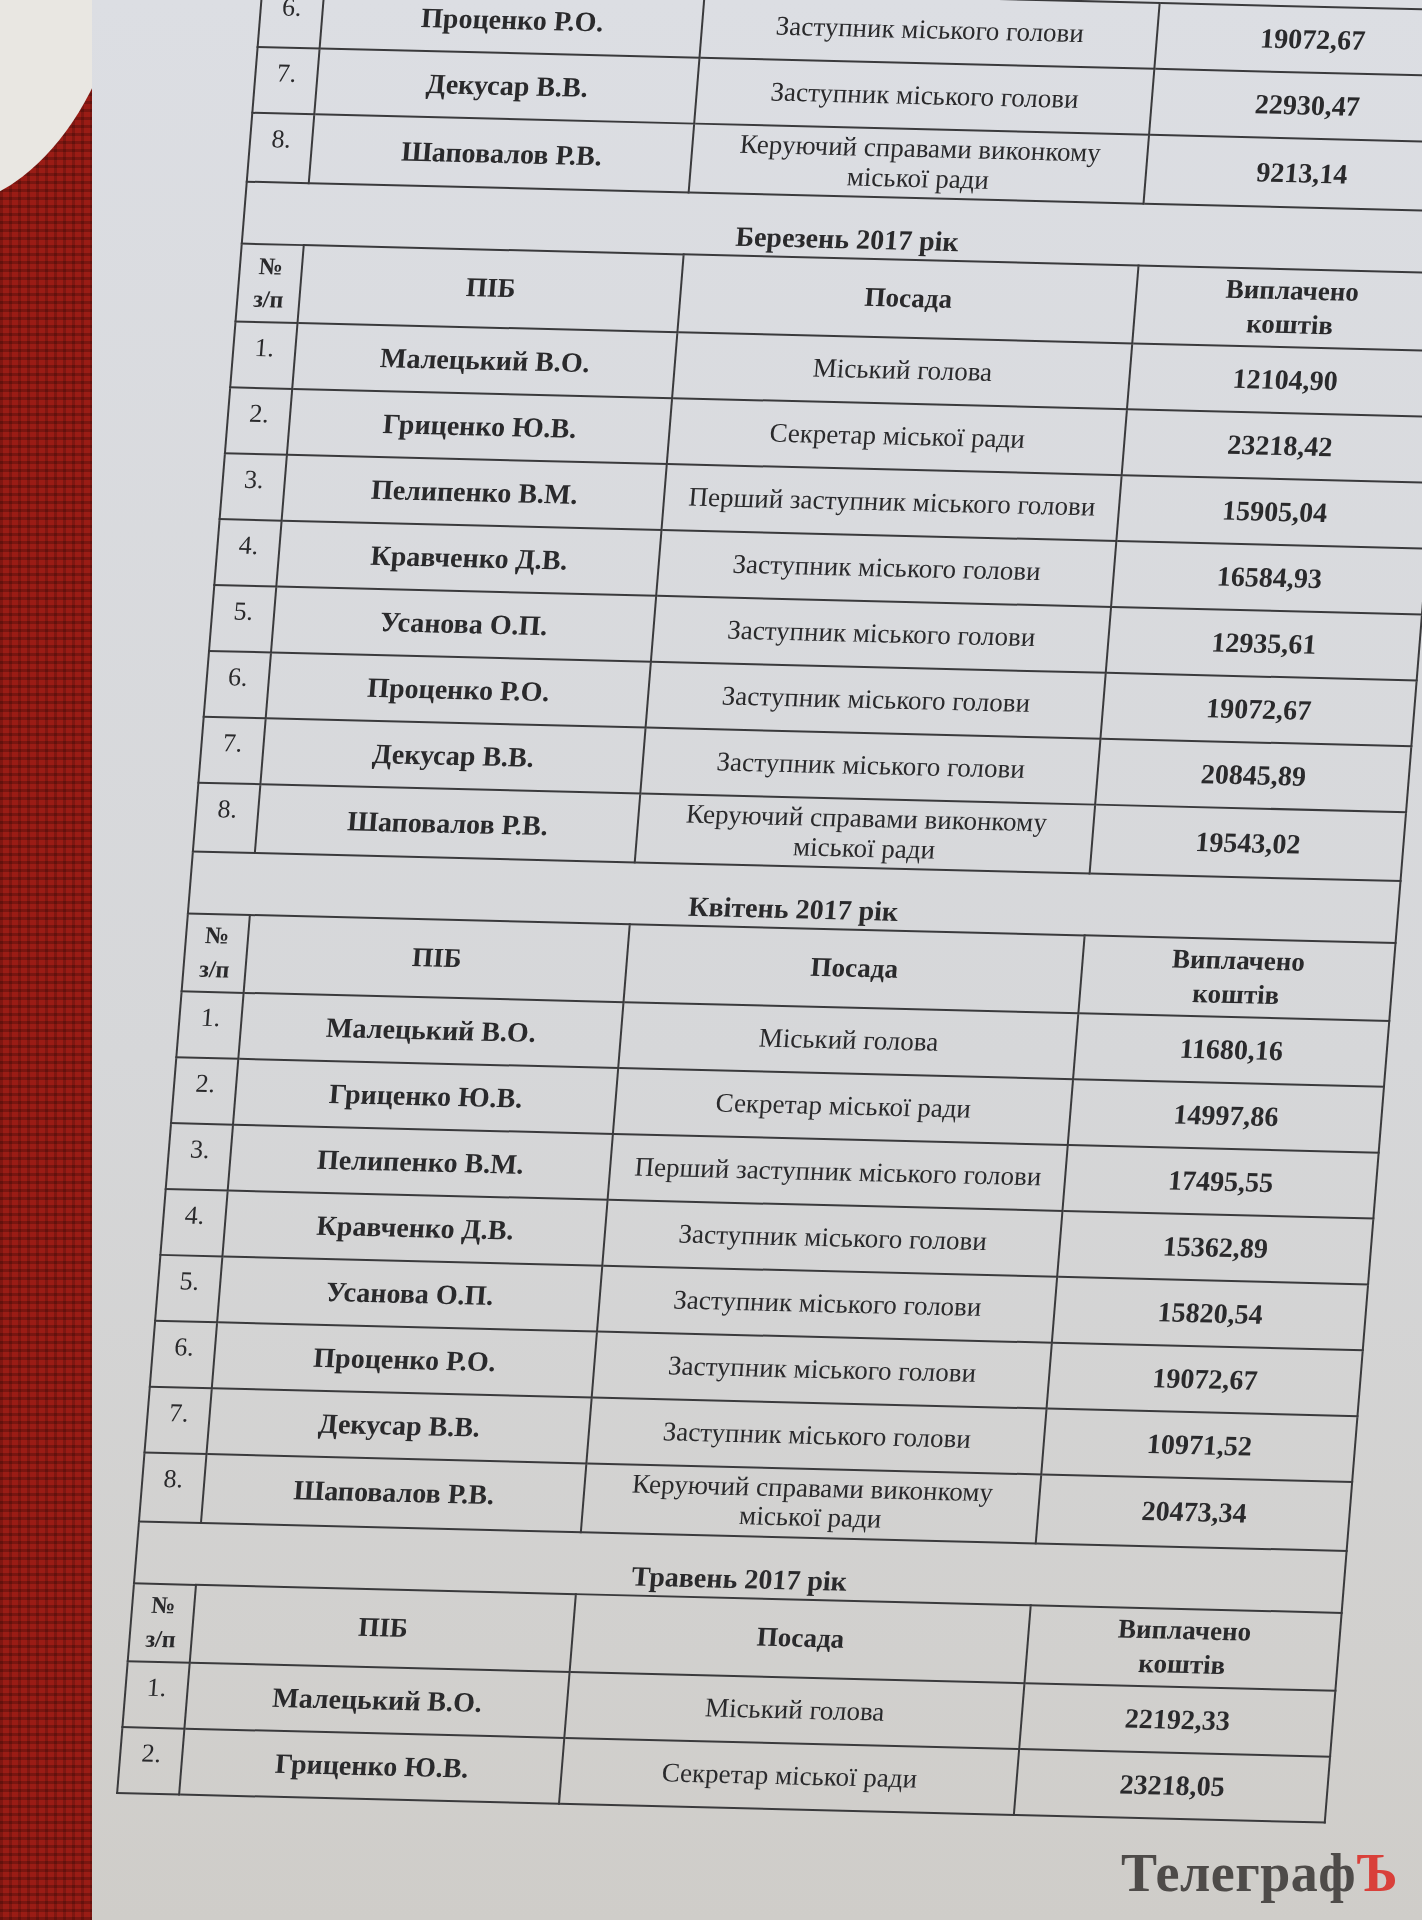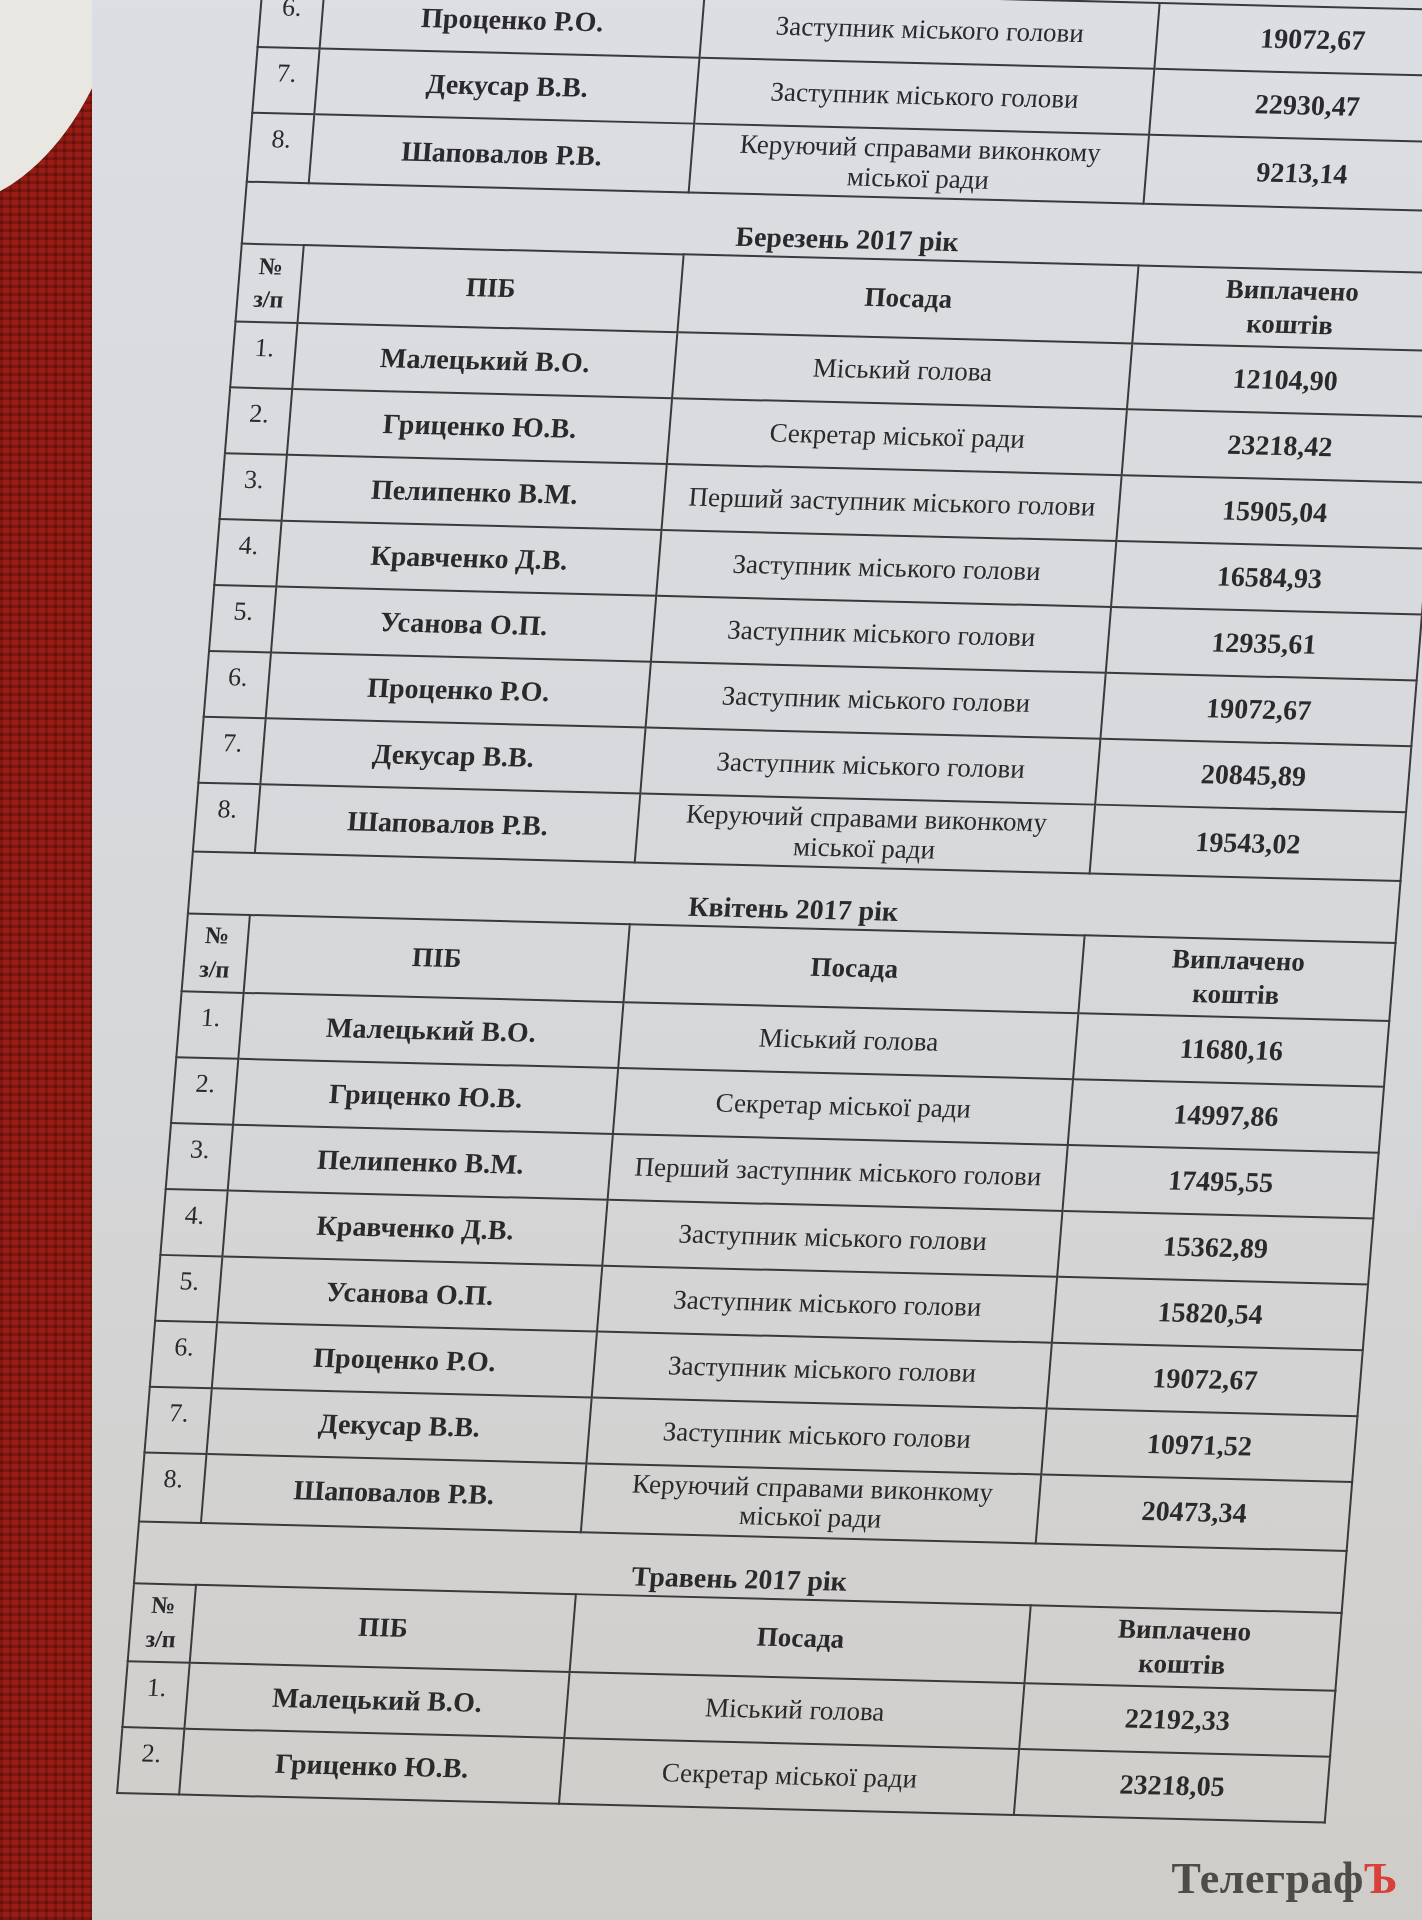--- a/index.html
+++ b/index.html
@@ -55,21 +55,21 @@
   .hdr-num { font-size: 24px; font-weight: bold; line-height: 1.4; }
   .month td {
     border-left: 2px solid #3a3a3c; border-right: 2px solid #3a3a3c;
     font-size: 28px; font-weight: bold;
     height: 54px; vertical-align: bottom; padding-bottom: 2px;
   }
   tr.r { height: 66px; }
   tr.rh { height: 68px; }
   .watermark {
     position: absolute; right: 24px; bottom: 16px;
-    font-family: "Liberation Serif", serif; font-weight: bold; font-size: 44px;
+    font-family: "Liberation Serif", serif; font-weight: bold; font-size: 54px;
     color: #4e4b49; letter-spacing: 0.5px;
   }
   .watermark .accent { color: #d9403a; }
 </style>
 </head>
 <body>
 
 <div class="fabric"></div>
 <div class="curl"></div>
 

